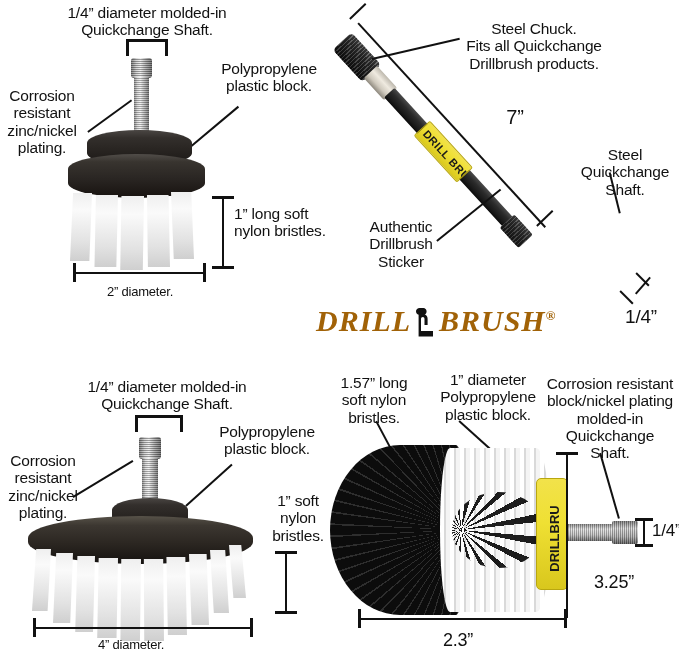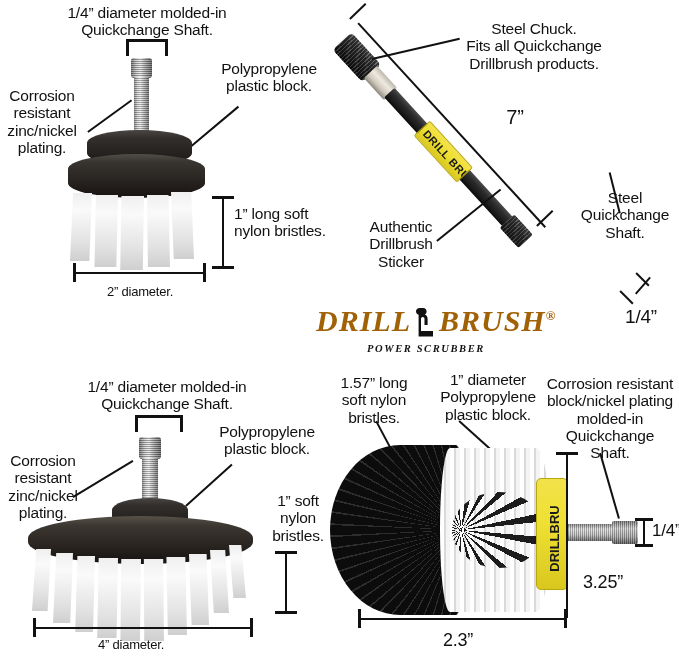--- a/index.html
+++ b/index.html
@@ -177,21 +177,21 @@
         <span class="sticker-txt" style="left:4px; top:4px; font-size:11px; letter-spacing:0.5px;">DRILL BRUSH</span>
       </div>
     </div>
 
     <div class="ln" style="left:372px; top:58px; width:90px; height:2.4px; transform:rotate(-13deg);"></div>
     <div class="lbl" style="left:434px; top:20px; width:200px;">Steel Chuck.
 Fits all Quickchange
 Drillbrush products.</div>
 
     <div class="ln" style="left:620px; top:212px; width:42px; height:2.4px; transform:rotate(-104deg);"></div>
-    <div class="lbl" style="left:570px; top:146px; width:110px;margin-top:43px;">Steel
+    <div class="lbl" style="left:570px; top:146px; width:110px;">Steel
 Quickchange
 Shaft.</div>
 
     <div class="ln" style="left:437px; top:240px; width:82px; height:2.4px; transform:rotate(-39deg);"></div>
     <div class="lbl" style="left:356px; top:218px; width:90px;">Authentic
 Drillbrush
 Sticker</div>
 
     <div class="ln" style="left:636px; top:272px; width:18px; height:2.4px; transform:rotate(45deg);"></div>
     <div class="ln" style="left:620px; top:290px; width:18px; height:2.4px; transform:rotate(45deg);"></div>
@@ -201,21 +201,20 @@
 
   <div id="logo" style="left:316px; top:306px; width:220px;">
     <div class="logo-main">
       <span>DRILL</span><span class="logo-mark">
         <svg width="24" height="30" viewBox="0 0 24 30" aria-hidden="true">
           <path d="M10 1c2.2 0 3.6 1.5 3.6 3.4 0 1.6-.9 2.7-2 3.2 1.9.6 3 2 3 4.2v6.3h-3.1v-6c0-1.3-.6-2-1.7-2s-1.8.8-1.8 2.2V24H20v5.6H5.6V7.8C4 7.2 3 5.9 3 4.3 3 2.3 4.6 1 6.6 1H10z" fill="#111"></path>
           <ellipse cx="9" cy="4" rx="3.3" ry="3" fill="#111"></ellipse>
         </svg>
       </span><span>BRUSH</span><span class="reg">®</span>
     </div>
-    <div class="logo-sub">POWER SCRUBBER</div>
   </div>
 
   <div>
 
     <div class="lbl" style="left:38px; top:378px; width:258px;">1/4” diameter molded-in
 Quickchange Shaft.</div>
 
     <div class="caph" style="left:135px; top:415px; width:48px;"></div>
     <div class="cap" style="left:135px; top:415px; height:17px;"></div>
     <div class="cap" style="left:180px; top:415px; height:17px;"></div>
@@ -311,21 +310,21 @@
                 background:repeating-linear-gradient(90deg, rgba(0,0,0,.30) 0 1px, rgba(255,255,255,.15) 1px 2px),
                            linear-gradient(180deg,#7e7e7e 0%,#dcdcdc 32%,#b4b4b4 68%,#5e5e5e 100%);"></div>
 
     <div class="vline" style="left:643px; top:518px; height:28px;"></div>
     <div class="caph" style="left:635px; top:518px; width:18px;"></div>
     <div class="caph" style="left:635px; top:544px; width:18px;"></div>
     <div class="lbl dim-txt" style="left:652px; top:521px; width:34px; text-align:left; font-size:17px;">1/4”</div>
 
     <div class="vline" style="left:566px; top:452px; height:166px;"></div>
     <div class="caph" style="left:556px; top:452px; width:22px;"></div>
-    <div class="lbl dim-txt" style="left:572px; top:572px; width:62px; text-align:center; font-size:18px;">3.25”</div>
+    <div class="lbl dim-txt" style="left:572px; top:572px; width:62px; text-align:right; font-size:18px;">3.25”</div>
 
     <div class="hline" style="left:358px; top:618px; width:208px;"></div>
     <div class="cap" style="left:358px; top:609px; height:19px;"></div>
     <div class="cap" style="left:564px; top:609px; height:19px;"></div>
     <div class="lbl dim-txt" style="left:408px; top:630px; width:100px; font-size:18px;">2.3”</div>
   </div>
 
 </div>
 
 </body></html>

